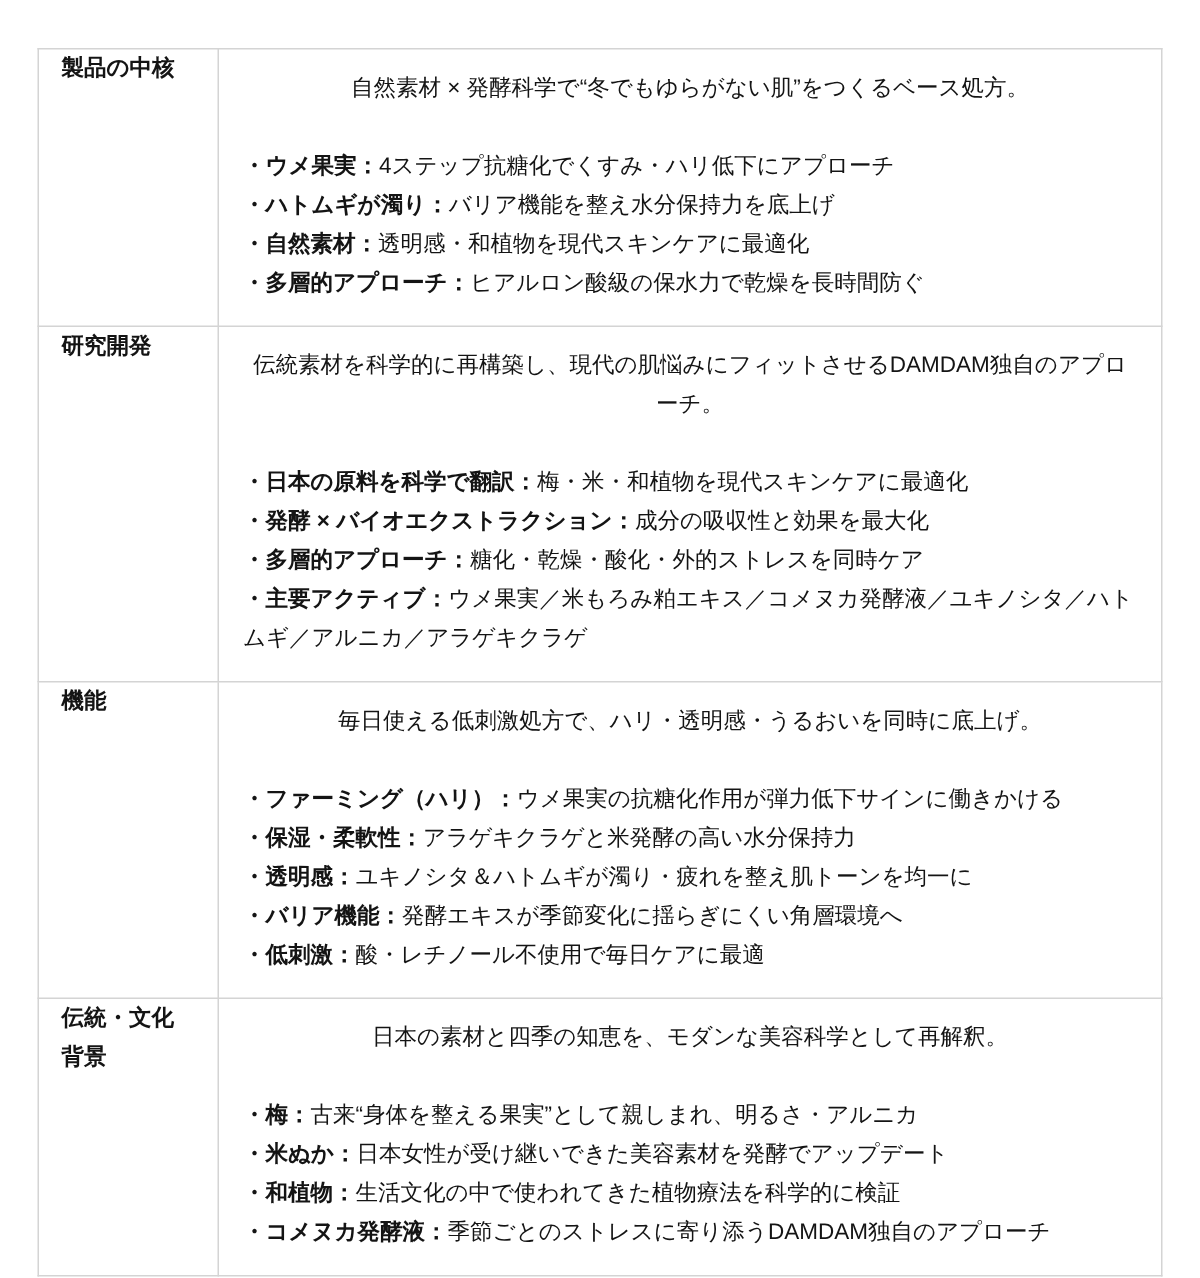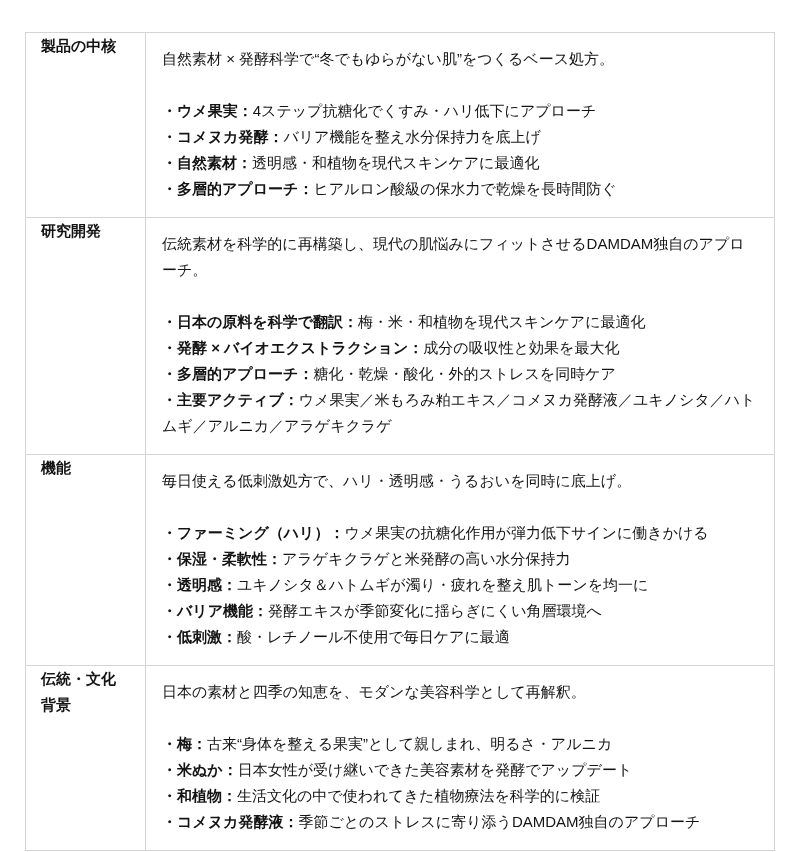--- a/index.html
+++ b/index.html
@@ -41,20 +41,21 @@
     padding:0 14px 13px 15px;
     font-weight:700;
     white-space:pre-line;
     box-sizing:border-box;
   }
   table.spec-table td{
     padding:13px 16px 15px 16px;
   }
   .intro{
     margin:0 0 26px 0;
+    text-align:center;
   }
   .bullets{
     margin:0;
   }
   .bullet{
     margin:0;
   }
   .b-label{
     font-weight:700;
   }
@@ -64,21 +65,21 @@
 
 <div class="page">
   <table class="spec-table">
     <tbody>
         <tr>
           <th>製品の中核</th>
           <td>
             <p class="intro">自然素材 × 発酵科学で“冬でもゆらがない肌”をつくるベース処方。</p>
             <div class="bullets">
               <div class="bullet"><span class="b-label">・ウメ果実：</span><span class="b-text">4ステップ抗糖化でくすみ・ハリ低下にアプローチ</span></div>
-              <div class="bullet"><span class="b-label">・コメヌカ発酵：</span><span class="b-text">バリア機能を整え水分保持力を底上げ</span></div>
+              <div class="bullet"><span class="b-label">・ハトムギが濁り：</span><span class="b-text">バリア機能を整え水分保持力を底上げ</span></div>
               <div class="bullet"><span class="b-label">・自然素材：</span><span class="b-text">透明感・和植物を現代スキンケアに最適化</span></div>
               <div class="bullet"><span class="b-label">・多層的アプローチ：</span><span class="b-text">ヒアルロン酸級の保水力で乾燥を長時間防ぐ</span></div>
             </div>
           </td>
         </tr>
         <tr>
           <th>研究開発</th>
           <td>
             <p class="intro">伝統素材を科学的に再構築し、現代の肌悩みにフィットさせるDAMDAM独自のアプローチ。</p>
             <div class="bullets">

